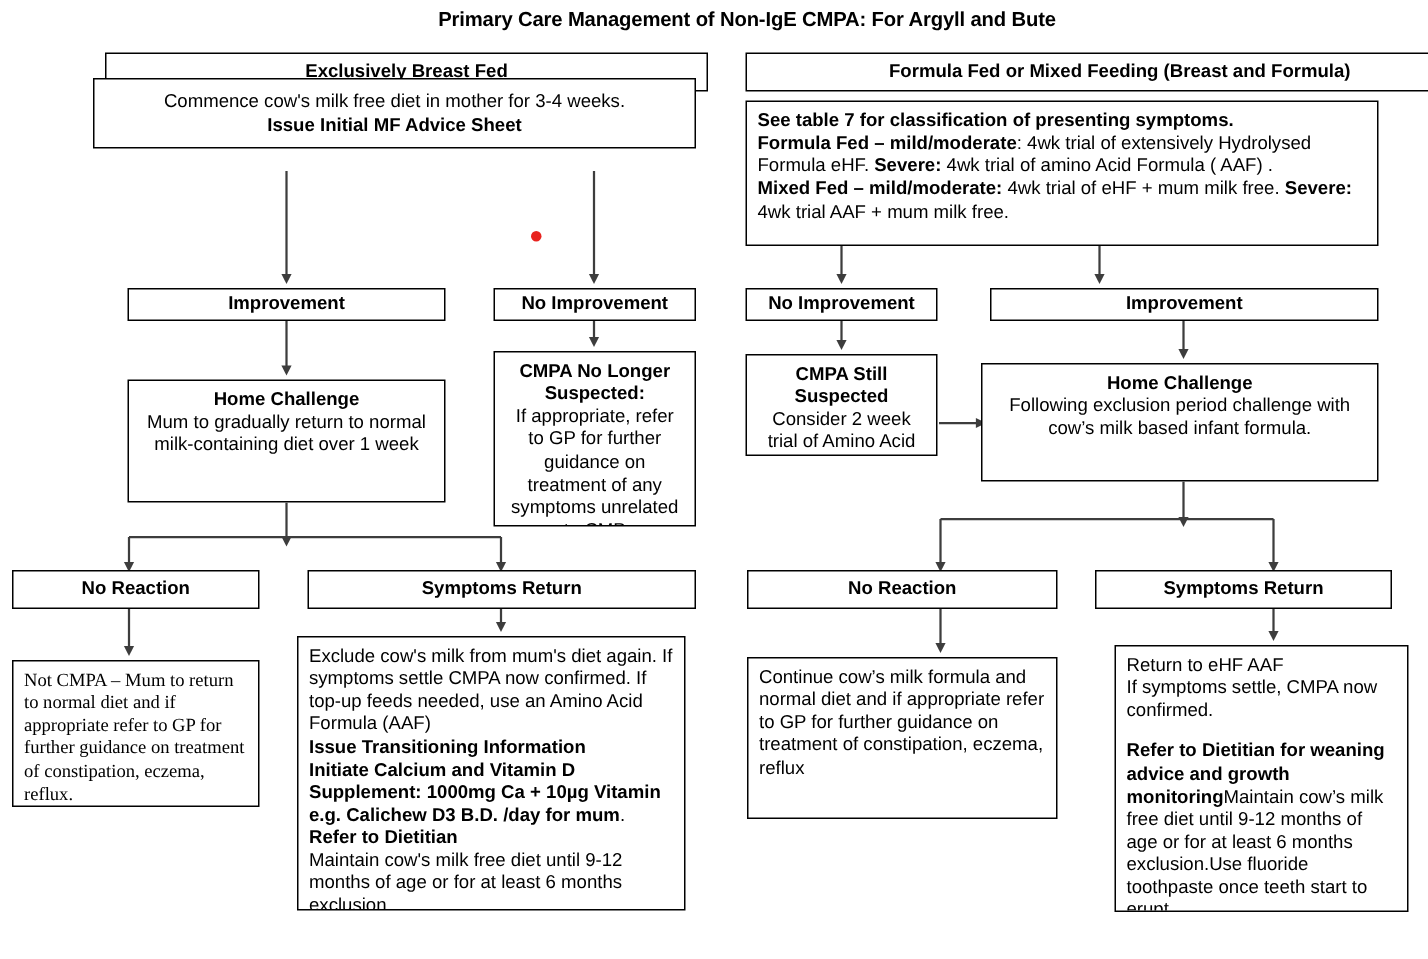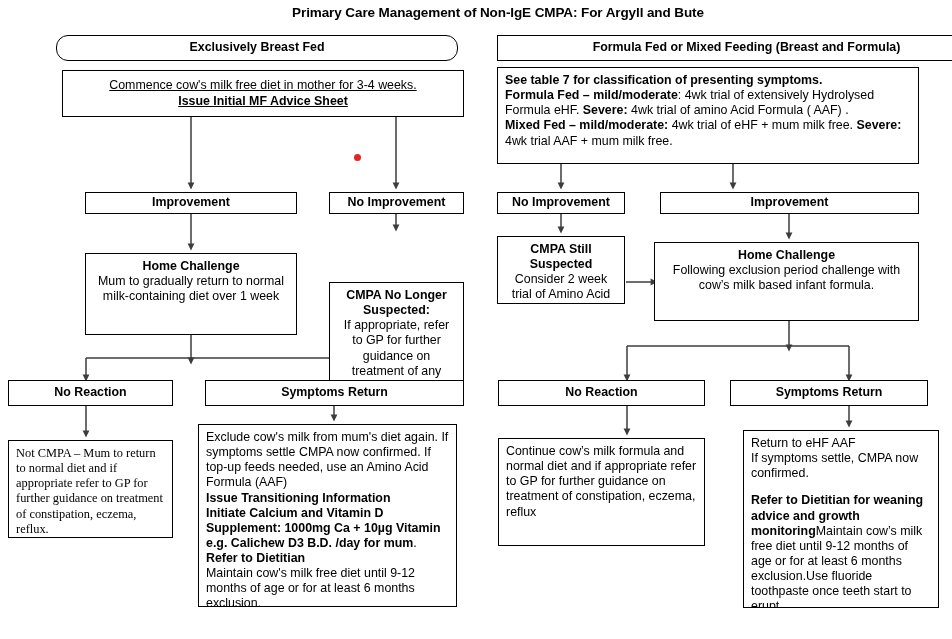--- a/index.html
+++ b/index.html
@@ -116,37 +116,37 @@
       <path d="M627,346 L849,346"></path>
       <path d="M627,346 L627,378" marker-end="url(#ar)"></path>
       <path d="M849,346 L849,378" marker-end="url(#ar)"></path>
 
       <path d="M627,406 L627,432" marker-end="url(#ar)"></path>
 
       <path d="M849,406 L849,424" marker-end="url(#ar)"></path>
     </g>
   </svg>
 
-  <div class="box hdr" style="left:56px; top:35px; width:402px; height:26px;border-radius:12px;">Exclusively Breast Fed</div>
-
-  <div class="box ctr pad" style="left:62px; top:70px; width:402px; height:47px; display:flex; flex-direction:column; justify-content:center;text-decoration:underline;">
+  <div class="box hdr" style="left:70px; top:35px; width:402px; height:26px;">Exclusively Breast Fed</div>
+
+  <div class="box ctr pad" style="left:62px; top:52px; width:402px; height:47px; display:flex; flex-direction:column; justify-content:center;">
     <div>Commence cow's milk free diet in mother for 3-4 weeks.</div>
     <div class="b">Issue Initial MF Advice Sheet</div>
   </div>
 
   <div class="box hdr" style="left:85px; top:192px; width:212px; height:22px;">Improvement</div>
 
   <div class="box hdr" style="left:329px; top:192px; width:135px; height:22px;">No Improvement</div>
 
   <div class="box ctr pad" style="left:85px; top:253px; width:212px; height:82px;">
     <div class="b">Home Challenge</div>
     <div>Mum to gradually return to normal milk-containing diet over 1 week</div>
   </div>
 
-  <div class="box ctr pad" style="left:329px; top:234px; width:135px; height:117px;margin-top:48px;">
+  <div class="box ctr pad" style="left:329px; top:234px; width:135px; height:117px;">
     <div class="b">CMPA No Longer Suspected:</div>
     <div>If appropriate, refer to GP for further guidance on treatment of any symptoms unrelated to CMP</div>
   </div>
 
   <div class="box hdr" style="left:8px; top:380px; width:165px; height:26px;">No Reaction</div>
 
   <div class="box hdr" style="left:205px; top:380px; width:259px; height:26px;">Symptoms Return</div>
 
   <div class="box lft pad" style="left:8px; top:440px; width:165px; height:98px;font-family:Liberation Serif, serif;">
     <div>Not CMPA – Mum to return to normal diet and if appropriate refer to GP for further guidance on treatment of constipation, eczema, reflux.</div>

